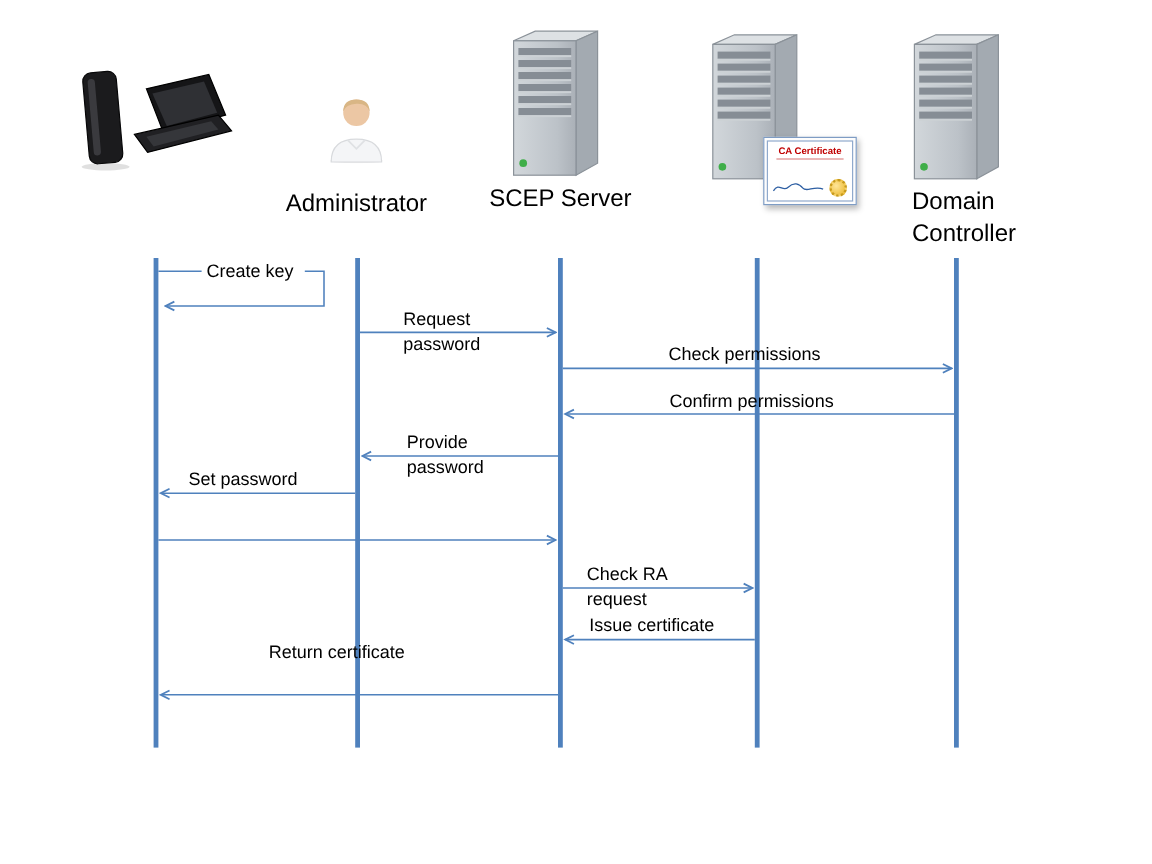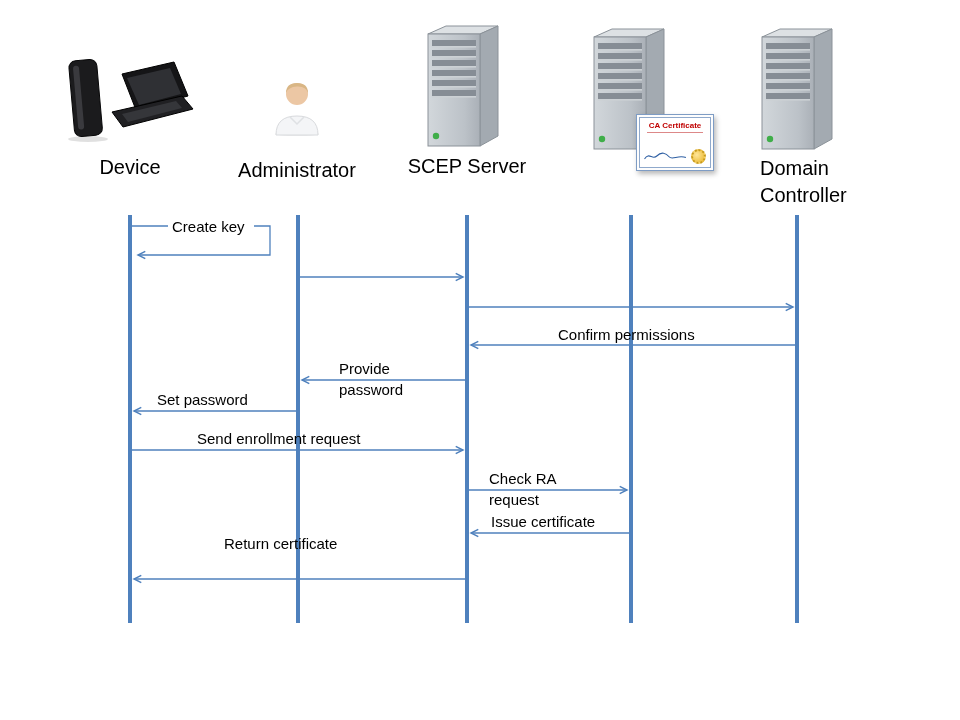--- a/index.html
+++ b/index.html
@@ -113,21 +113,20 @@
     <div class="ca-card-inner">
       <div class="ca-title">CA Certificate</div>
       <div class="ca-rule"></div>
       <svg class="ca-sign" viewBox="0 0 60 16">
         <path d="M2,12 C8,2 12,14 18,8 S30,4 34,9 S46,6 56,10" stroke="#2e5fa3" fill="none" stroke-width="1.4"></path>
       </svg>
       <div class="ca-seal"></div>
     </div>
   </div>
 
-  <div class="actor-label center" style="left:70px;  top:154px; width:120px">Device</div>
   <div class="actor-label center" style="left:227px; top:157px; width:140px">Administrator</div>
   <div class="actor-label center" style="left:399px; top:153px; width:136px">SCEP Server</div>
   <div class="actor-label" style="left:760px; top:155px; width:112px">Domain Controller</div>
 
   <div class="lifeline" style="left:128px"></div>
   <div class="lifeline" style="left:296px"></div>
   <div class="lifeline" style="left:465px"></div>
   <div class="lifeline" style="left:629px"></div>
   <div class="lifeline" style="left:795px"></div>
 
@@ -145,21 +144,22 @@
       <line x1="465" y1="380" x2="302" y2="380" marker-end="url(#arrowhead)"></line>
       <line x1="296" y1="411" x2="134" y2="411" marker-end="url(#arrowhead)"></line>
       <line x1="132" y1="450" x2="463" y2="450" marker-end="url(#arrowhead)"></line>
       <line x1="469" y1="490" x2="627" y2="490" marker-end="url(#arrowhead)"></line>
       <line x1="629" y1="533" x2="471" y2="533" marker-end="url(#arrowhead)"></line>
       <line x1="465" y1="579" x2="134" y2="579" marker-end="url(#arrowhead)"></line>
     </g>
   </svg>
 
   <div class="msg-label on-line" style="left:168px; top:216px; width:86px">Create key</div>
+  <div class="msg-label" style="left:336px; top:256px; width:100px">Request password</div>
+  <div class="msg-label" style="left:557px; top:285px; width:150px">Check permissions</div>
   <div class="msg-label" style="left:558px; top:324px; width:160px">Confirm permissions</div>
   <div class="msg-label" style="left:339px; top:358px; width:100px">Provide password</div>
   <div class="msg-label" style="left:157px; top:389px; width:120px">Set password</div>
-  <div class="msg-label" style="left:197px; top:428px; width:200px">Send enrollment request</div>
   <div class="msg-label" style="left:489px; top:468px; width:120px">Check RA request</div>
   <div class="msg-label" style="left:491px; top:511px; width:120px">Issue certificate</div>
   <div class="msg-label" style="left:224px; top:533px; width:130px">Return certificate</div>
 
 </div>
 
 </body></html>

